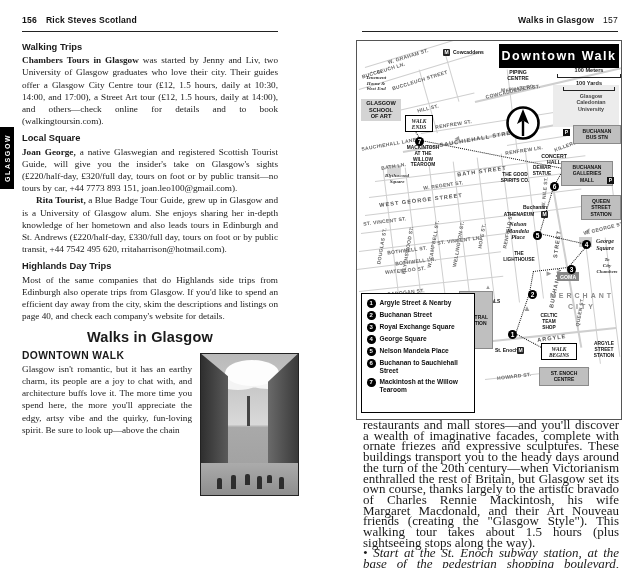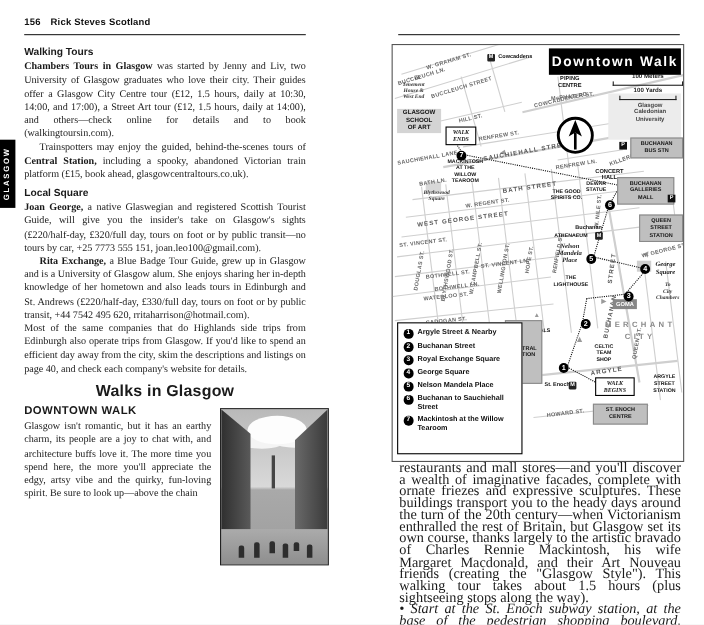--- a/index.html
+++ b/index.html
@@ -112,26 +112,26 @@
 
 <div class="spread">
 
   <div class="page" id="left-page">
     <div class="pg-header">
       <span class="pg-num">156</span><span>Rick Steves Scotland</span>
     </div>
     <div class="pg-rule"></div>
 
     <div id="left-body">
-      <h3>Walking Tours</h3>
+      <h3>Walking Trips</h3>
       <p><b>Chambers Tours in Glasgow</b><span> was started by Jenny and Liv, two University of Glasgow graduates who love their city. Their guides offer a Glasgow City Centre tour (£12, 1.5 hours, daily at 10:30, 14:00, and 17:00), a Street Art tour (£12, 1.5 hours, daily at 14:00), and others—check online for details and to book (walkingtoursin.com).</span></p>
-      <p class="ind"><span>Trainspotters may enjoy the guided, behind-the-scenes tours of </span><b>Central Station,</b><span> including a spooky, abandoned Victorian train platform (£15, book ahead, glasgowcentraltours.co.uk).</span></p>
       <h3>Local Square</h3>
-      <p><b>Joan George,</b><span> a native Glaswegian and registered Scottish Tourist Guide, will give you the insider's take on Glasgow's sights (£220/half-day, £320/full day, tours on foot or by public transit—no tours by car, +25 7773 555 151, joan.leo100@gmail.com).</span></p>
-      <p class="ind"><b>Rita Exchange,</b><span> a Blue Badge Tour Guide, grew up in Glasgow and is a University of Glasgow alum. She enjoys sharing her in-depth knowledge of her hometown and also leads tours in Edinburgh and St. Andrews (£220/half-day, £330/full day, tours on foot or by public transit, +44 7542 495 620, rritaharrison@hotmail.com).</span></p>
+      <p><b>Joan George,</b><span> a native Glaswegian and registered Scottish Tourist Guide, will give you the insider's take on Glasgow's sights (£220/half-day, £320/full day, tours on foot or by public transit—no tours by car, +44 7773 893 151, joan.leo100@gmail.com).</span></p>
+      <p class="ind"><b>Rita Tourist,</b><span> a Blue Badge Tour Guide, grew up in Glasgow and is a University of Glasgow alum. She enjoys sharing her in-depth knowledge of her hometown and also leads tours in Edinburgh and St. Andrews (£220/half-day, £330/full day, tours on foot or by public transit, +44 7542 495 620, rritaharrison@hotmail.com).</span></p>
+      <h3>Highlands Day Trips</h3>
       <p>Most of the same companies that do Highlands side trips from Edinburgh also operate trips from Glasgow. If you'd like to spend an efficient day away from the city, skim the descriptions and listings on page 40, and check each company's website for details.</p>
       <h2 class="walks-title">Walks in Glasgow</h2>
       <div>
         <div class="photo">
           <div class="cloud"></div>
           <div class="bldg-l"></div>
           <div class="bldg-r"></div>
           <div class="spire"></div>
           <div class="street-ground"></div>
           <div class="person" style="left:16px"></div>
@@ -143,20 +143,23 @@
         </div>
         <h4 class="dw-head">DOWNTOWN WALK</h4>
         <p>Glasgow isn't romantic, but it has an earthy charm, its people are a joy to chat with, and architecture buffs love it. The more time you spend here, the more you'll appreciate the edgy, artsy vibe and the quirky, fun-loving spirit. Be sure to look up—above the chain</p>
       </div>
     </div>
 
     <div class="side-tab" id="tab-left">GLASGOW</div>
   </div>
 
   <div class="page" id="right-page">
+    <div class="pg-header">
+      <span>Walks in Glasgow</span><span class="pg-num">157</span>
+    </div>
     <div class="pg-rule"></div>
 
     <div id="map">
       <div id="map-canvas">
           <div class="mstreet" style="position: absolute; left: 8px; top: 26px; width: 120px; height: 1.4px; transform: rotate(-17deg);"></div>
           <div class="mstreet" style="position: absolute; left: 2px; top: 48px; width: 130px; height: 1.4px; transform: rotate(-17deg);"></div>
           <div class="mstreet" style="position: absolute; left: 20px; top: 74px; width: 100px; height: 1.4px; transform: rotate(-13deg);"></div>
           <div class="mstreet" style="position: absolute; left: 118px; top: 60px; width: 150px; height: 2.4px; transform: rotate(-13deg);"></div>
           <div class="mstreet" style="position: absolute; left: 64px; top: 92px; width: 160px; height: 1.4px; transform: rotate(-9deg);"></div>
           <div class="mstreet" style="position: absolute; left: 46px; top: 110px; width: 178px; height: 2.4px; transform: rotate(-10deg);"></div>

